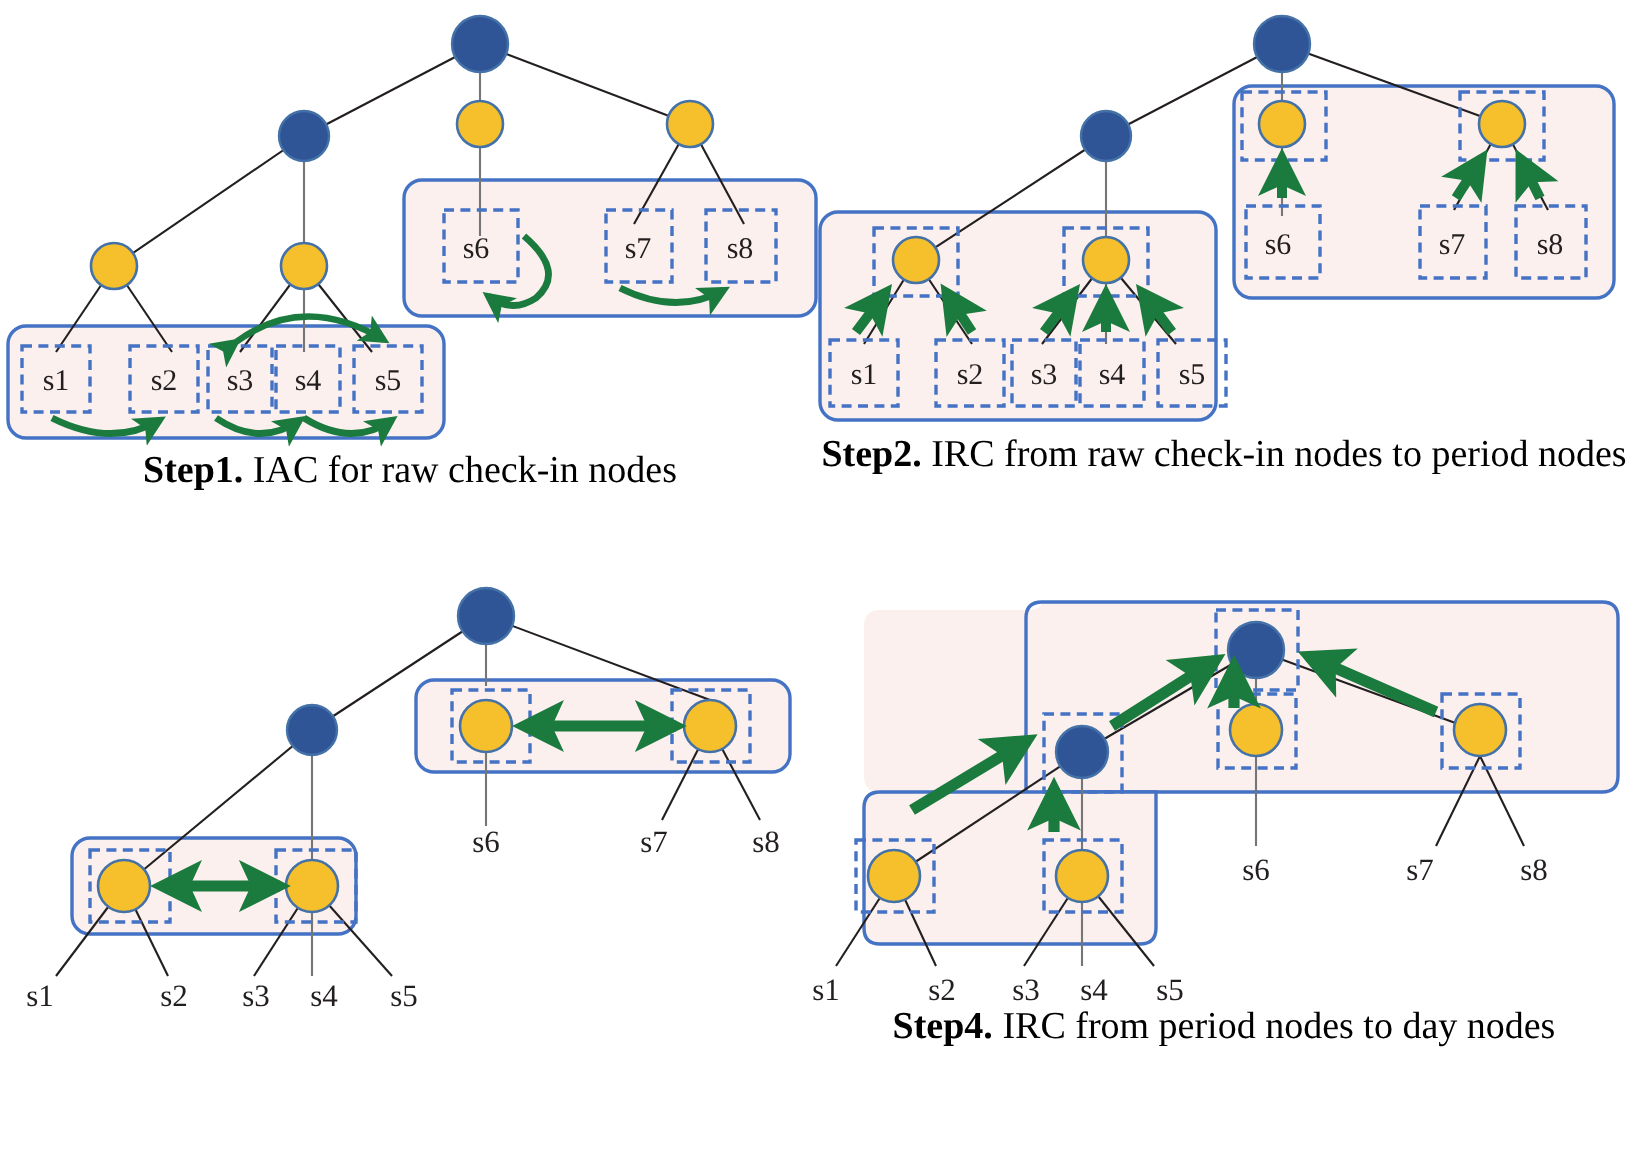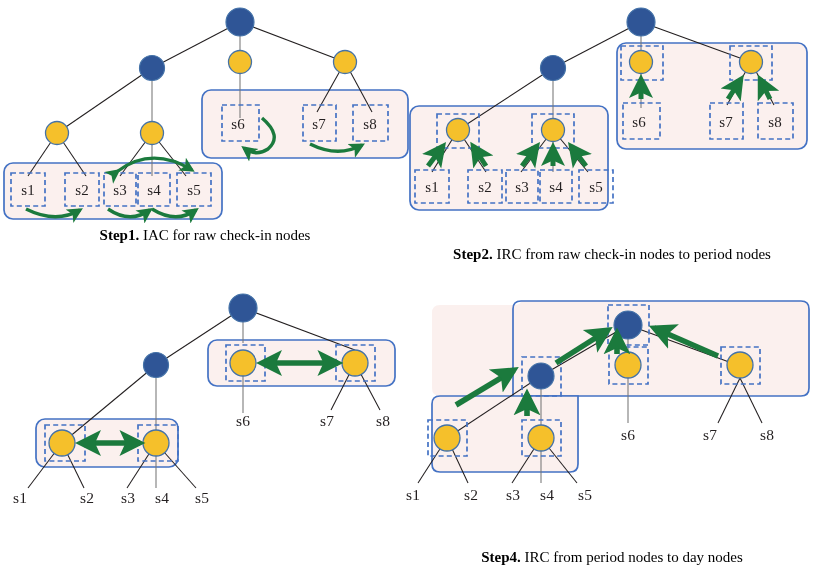--- a/index.html
+++ b/index.html
@@ -3,21 +3,21 @@
 <meta charset="utf-8">
 <style>
   html,body{margin:0;padding:0;background:#ffffff;}
   body{width:814px;height:580px;font-family:"Liberation Serif",serif;color:#000;overflow:hidden;}
   #root{position:relative;width:814px;height:580px;}
   .panel{position:absolute;}
   .caption{
     position:absolute;
     text-align:center;
     font-family:"Liberation Serif",serif;
-    font-size:15px;
+    font-size:19px;
     line-height:19px;
     color:#000;
     width:100%;
   }
   .caption b{font-weight:bold;}
   svg{display:block;overflow:visible;}
   text{font-family:"Liberation Serif",serif;fill:#231f20;}
   .slabel{font-size:15px;}
   .slabel-out{font-size:15.5px;}
 </style>
@@ -163,21 +163,21 @@
         <line x1="18" y1="166" x2="33" y2="146"></line>
         <line x1="76" y1="166" x2="63" y2="146"></line>
         <line x1="112" y1="166" x2="127" y2="146"></line>
         <line x1="143" y1="166" x2="143" y2="147"></line>
         <line x1="176" y1="166" x2="161" y2="146"></line>
         <line x1="231" y1="99" x2="231" y2="79"></line>
         <line x1="318" y1="99" x2="331" y2="79"></line>
         <line x1="360" y1="99" x2="350" y2="79"></line>
       </g>
     </svg>
-    <div class="caption" style="top:245px;left:0;font-family:Liberation Serif, serif;">
+    <div class="caption" style="top:218px;left:0;font-family:Liberation Serif, serif;">
       <b>Step2.</b><span> IRC from raw check-in nodes to period nodes</span>
     </div>
   </div>
 
   <div class="panel" style="left:0px;top:288px;width:410px;height:292px;">
     <svg width="410" height="215" viewBox="0 0 410 215">
       <defs>
         <marker id="m3-arrow-e" markerWidth="5.2" markerHeight="5.2" refX="3.8" refY="2.6" orient="auto">
           <path d="M0,0.2 L4.8,2.6 L0,5.0 L1.1,2.6 Z" fill="#1b7a3d"></path>
         </marker>
@@ -292,18 +292,18 @@
 
       <text class="slabel-out" x="3" y="212" text-anchor="middle">s1</text>
       <text class="slabel-out" x="61" y="212" text-anchor="middle">s2</text>
       <text class="slabel-out" x="103" y="212" text-anchor="middle">s3</text>
       <text class="slabel-out" x="137" y="212" text-anchor="middle">s4</text>
       <text class="slabel-out" x="175" y="212" text-anchor="middle">s5</text>
       <text class="slabel-out" x="218" y="152" text-anchor="middle">s6</text>
       <text class="slabel-out" x="300" y="152" text-anchor="middle">s7</text>
       <text class="slabel-out" x="357" y="152" text-anchor="middle">s8</text>
     </svg>
-    <div class="caption" style="top:216px;left:0;margin-top:44px;">
+    <div class="caption" style="top:216px;left:0;">
       <b>Step4.</b><span> IRC from period nodes to day nodes</span>
     </div>
   </div>
 
 </div>
 
 </body></html>

